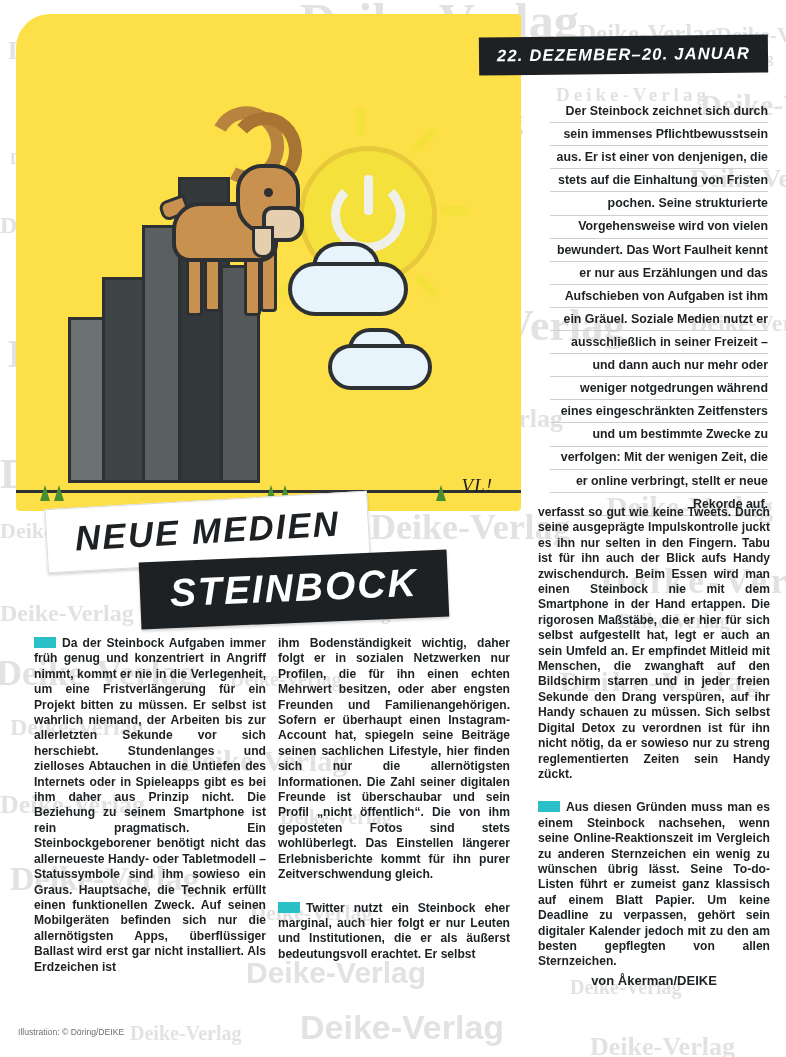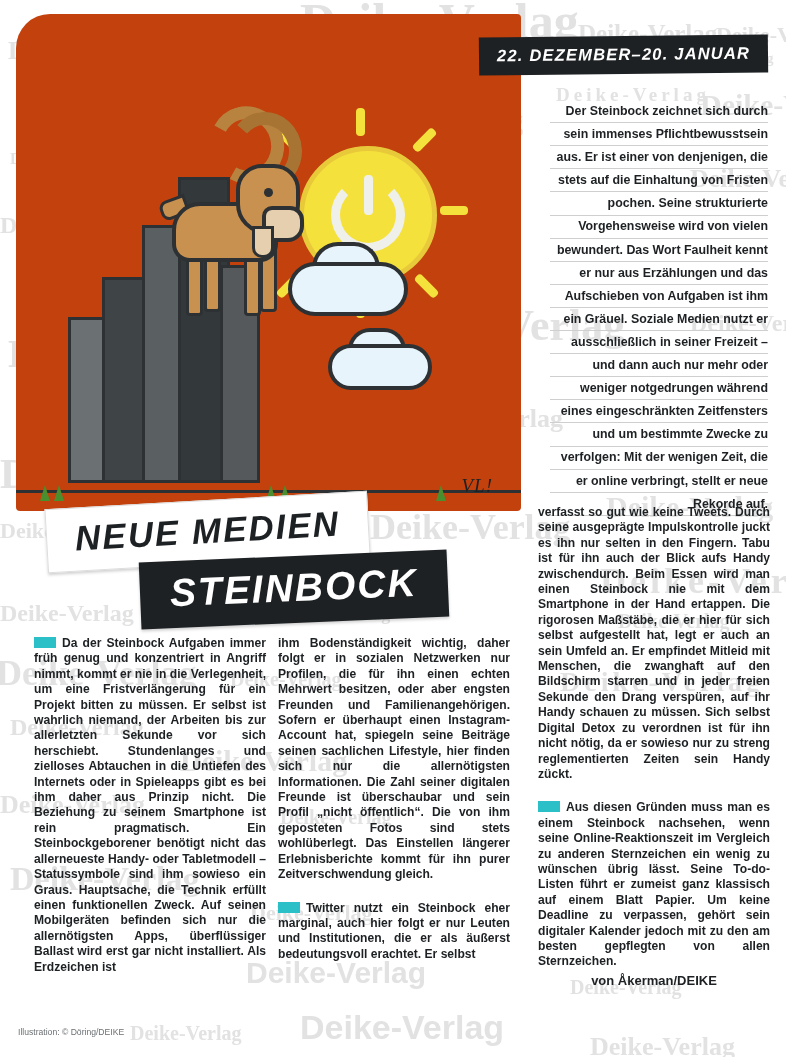--- a/index.html
+++ b/index.html
@@ -46,21 +46,21 @@
     left: 16px;
     top: 14px;
     width: 520px;
     height: 510px;
   }
   .illus {
     position: absolute;
     left: 0; top: 0;
     width: 505px;
     height: 497px;
-    background: #c2410c;
+    background: #fde047;
     border-radius: 34px 4px 4px 4px;
     overflow: hidden;
   }
   .sun {
     position: absolute;
     left: 283px;
     top: 132px;
     width: 128px;
     height: 128px;
     border-radius: 50%;

